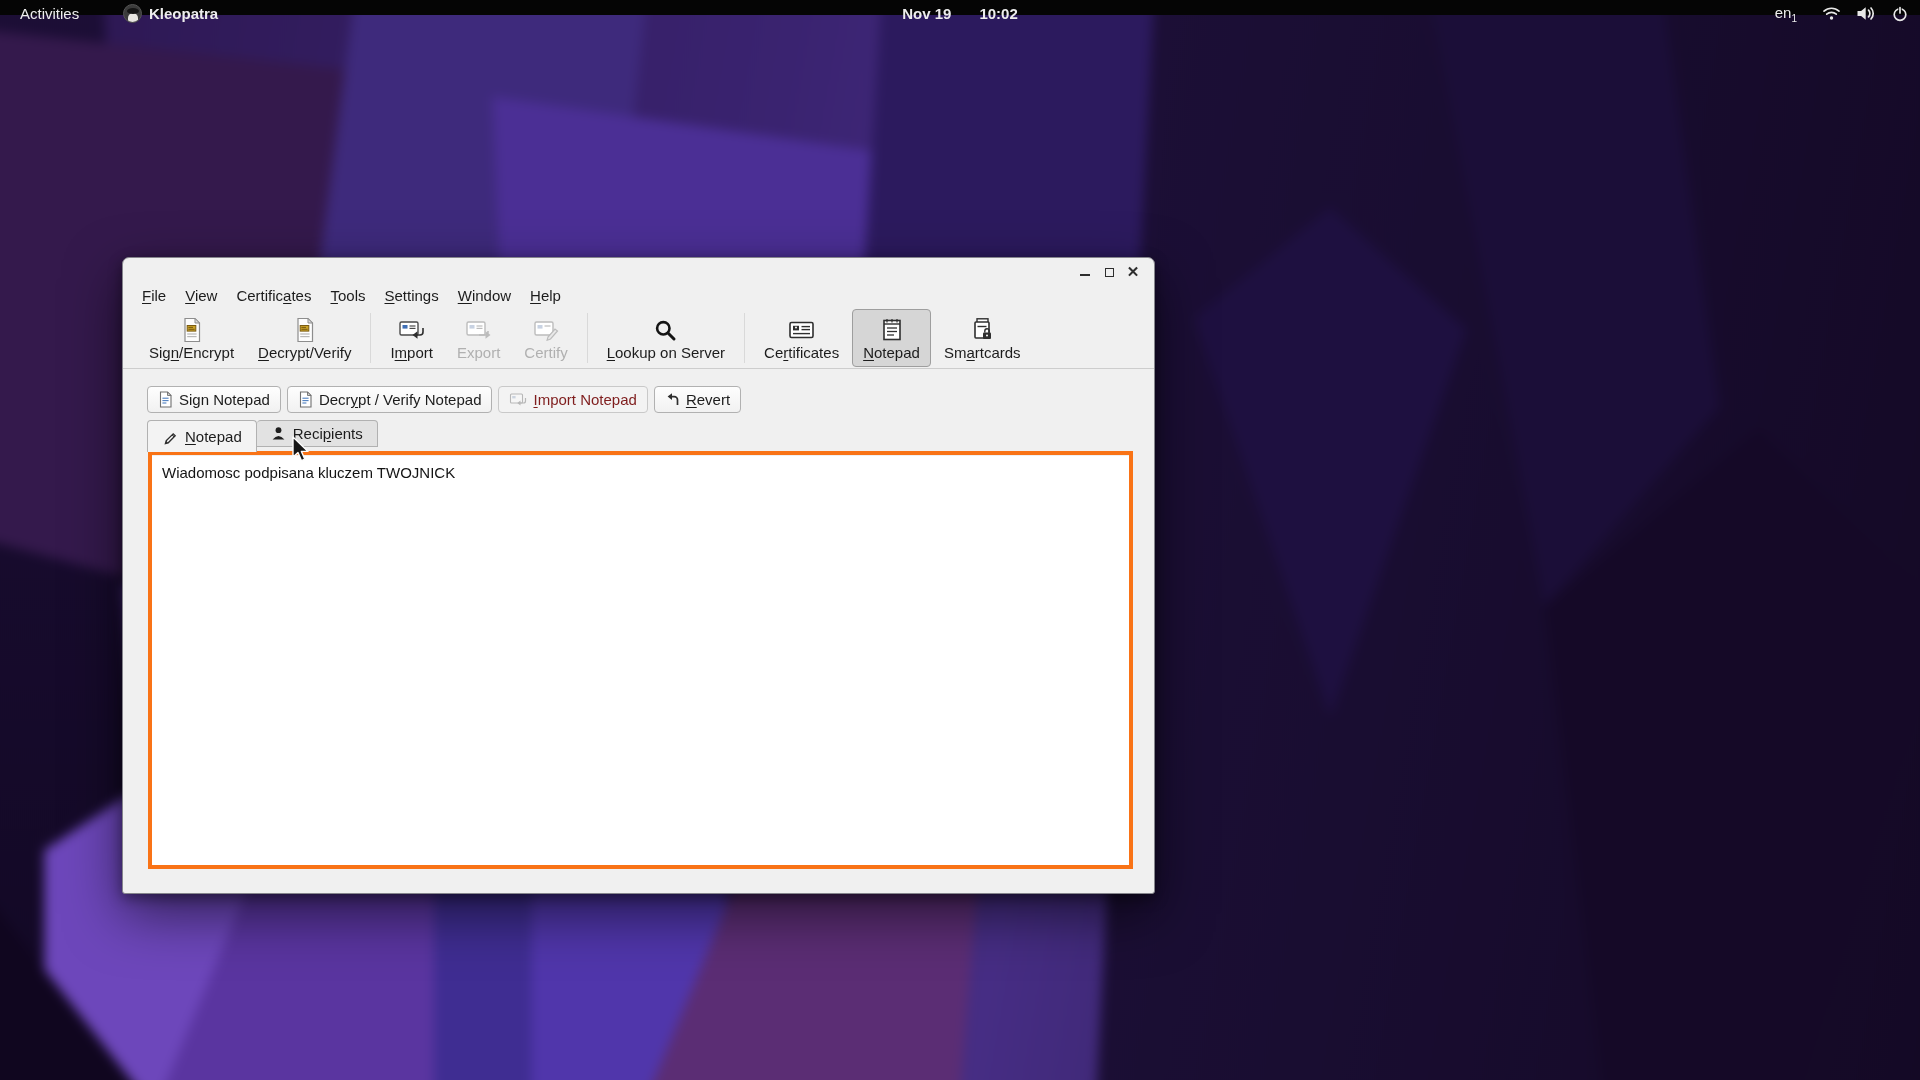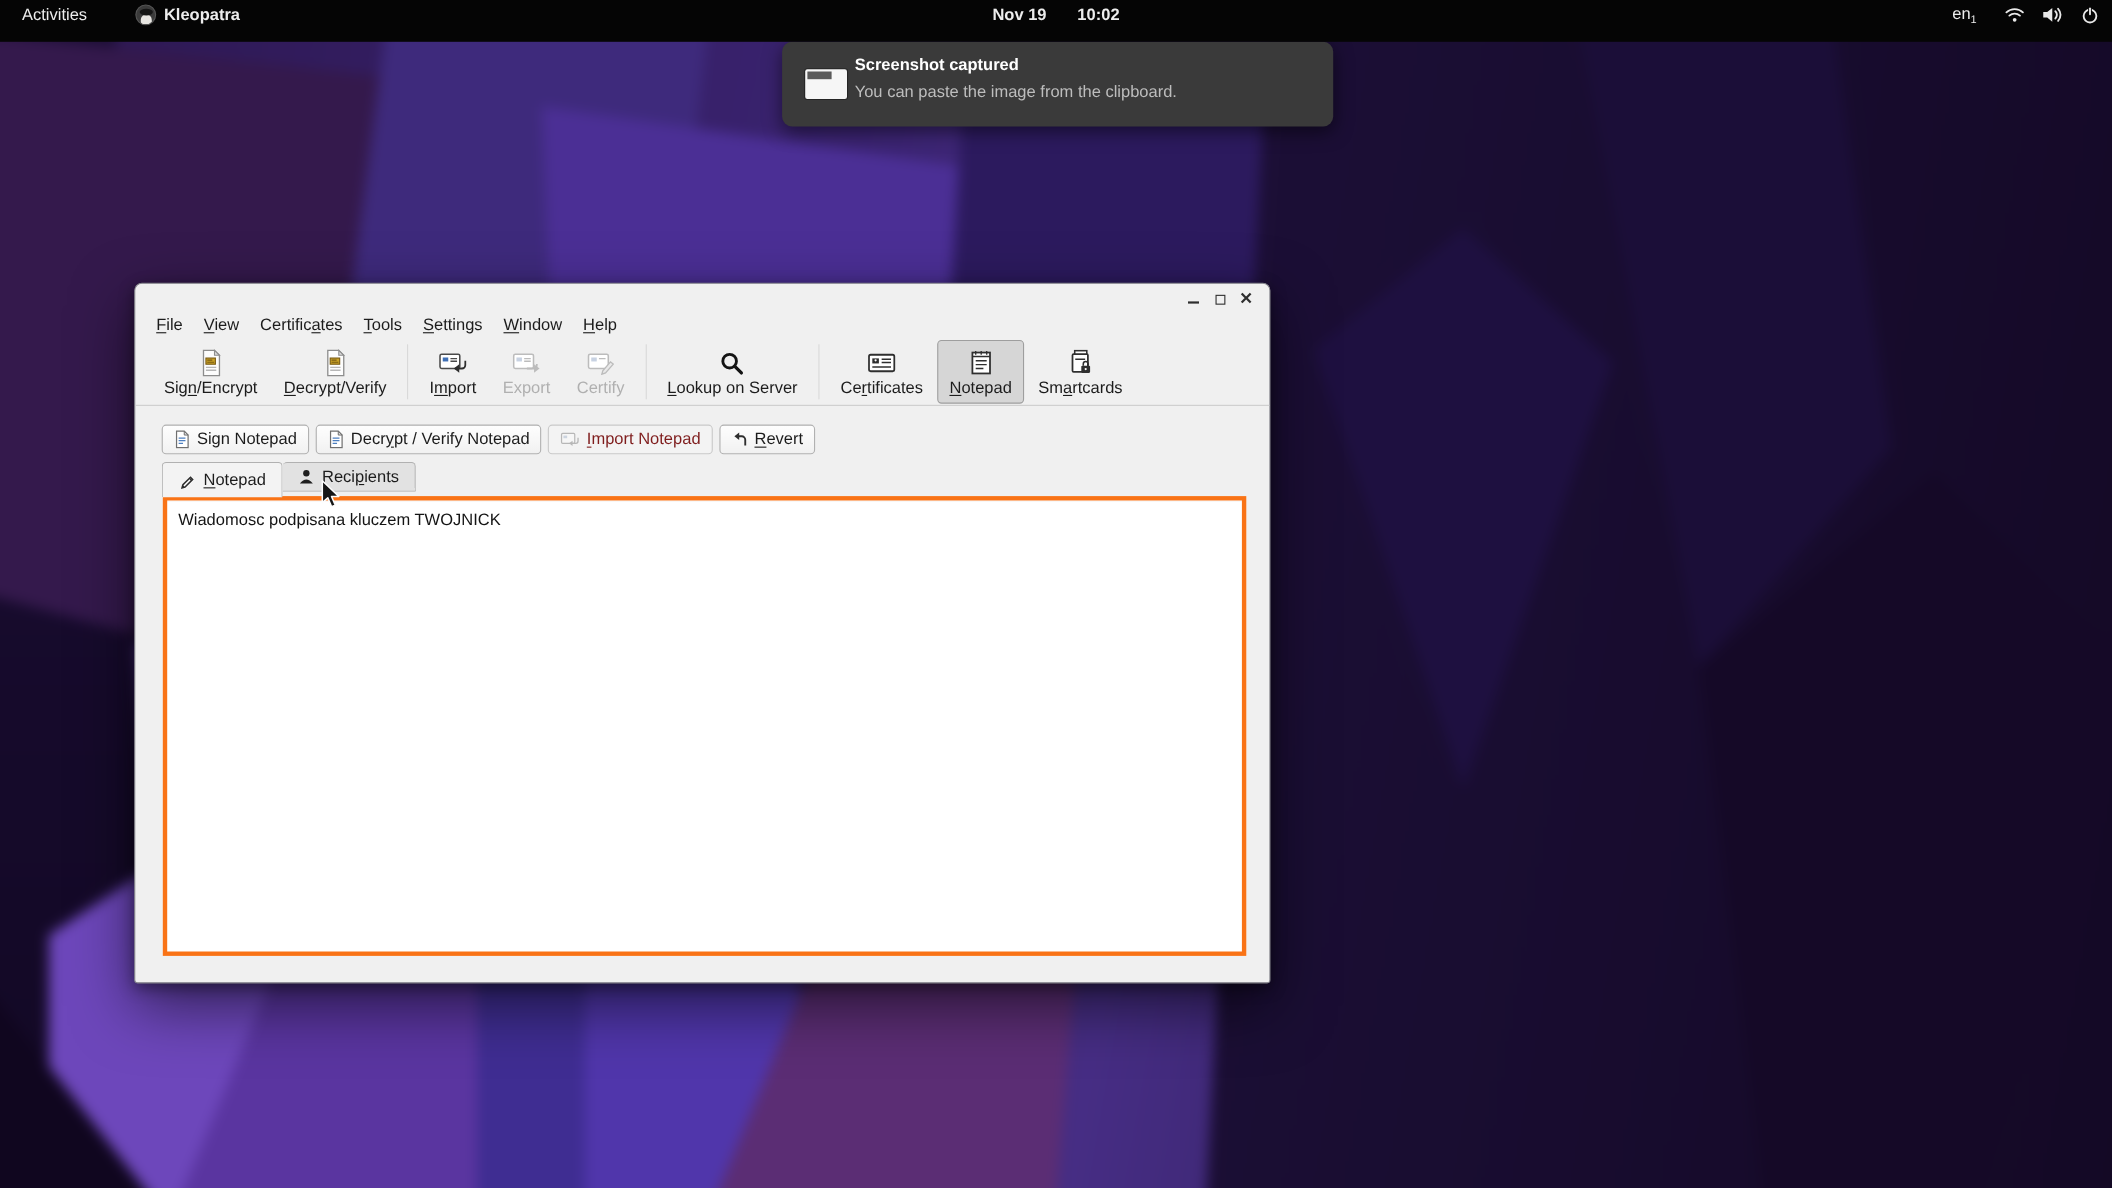--- a/index.html
+++ b/index.html
@@ -22,21 +22,21 @@
   .wp-chev2{clip-path:polygon(74% 0,86% 0,89% 38%,80% 56%);background:#1b0e38;}
   .wp-chev3{clip-path:polygon(80% 56%,91% 40%,100% 56%,93% 100%,83% 100%);background:#150927;}
   .wp-bandA{clip-path:polygon(7% 54%,23% 56%,23% 100%,9% 100%);background:#5a35a0;}
   .wp-bandB{clip-path:polygon(23% 56%,28% 56%,28% 100%,23% 100%);background:#3f2d92;}
   .wp-bandC{clip-path:polygon(28% 56%,38% 57%,38% 100%,28% 100%);background:#5036ab;}
   .wp-magenta{clip-path:polygon(34% 100%,43% 62%,52% 58%,50% 100%);background:#5b2d74;}
   .wp-blchev{clip-path:polygon(3% 78%,9% 71%,14% 79%,9% 100%,3% 100%);background:#6d47bb;}
   .wp-corner{clip-path:polygon(0 82%,8% 100%,0 100%);background:#10061f;}
 
   
-  .topbar{position:absolute;left:0;top:0;width:1920px;height:38px;background:#050505;
+  .topbar{position:absolute;left:0;top:0;width:1920px;height:15px;background:#050505;
           color:#ededed;font-size:15px;z-index:40;}
   .tb-activities{position:absolute;left:14px;top:0;line-height:27px;padding:0 6px;font-weight:400;}
   .tb-app{position:absolute;left:123px;top:0;height:27px;display:flex;align-items:center;gap:7px;font-weight:700;}
   .kleo-ic{width:19px;height:19px;border-radius:50%;background:#3b3b3b;position:relative;overflow:hidden;border:1px solid #555;}
   .kleo-ic::after{content:"";position:absolute;left:4px;top:8px;width:10px;height:9px;border-radius:5px 5px 2px 2px;background:#e8e6e2;}
   .kleo-ic::before{content:"";position:absolute;left:3px;top:3px;width:12px;height:6px;border-radius:50%;background:#151515;z-index:2;}
   .tb-clock{position:absolute;left:50%;transform:translateX(-50%);top:0;line-height:27px;font-weight:700;display:flex;gap:28px;}
   .tb-status{position:absolute;right:12px;top:0;height:27px;display:flex;align-items:center;gap:15px;}
   .tb-kbd{font-size:15px;margin-right:10px;}
   .tb-kbd sub{font-size:10px;}
@@ -149,25 +149,20 @@
       <span>
         <svg width="16" height="16" viewBox="0 0 16 16">
           <circle cx="8" cy="8.6" r="5.8" fill="none" stroke="#e8e8e8" stroke-width="1.7"></circle>
           <line x1="8" y1="1" x2="8" y2="7" stroke="#050505" stroke-width="3.4"></line>
           <line x1="8" y1="1.6" x2="8" y2="7" stroke="#e8e8e8" stroke-width="1.7" stroke-linecap="round"></line>
         </svg>
       </span>
     </div>
   </div>
 
-  <div class="notif">
-    <div class="notif-thumb"></div>
-    <div class="notif-title">Screenshot captured</div>
-    <div class="notif-body">You can paste the image from the clipboard.</div>
-  </div>
 
   <div class="window">
 
     <div class="win-controls">
       <span class="wc wc-min">
           <i></i>
         </span>
       <span class="wc wc-max">
           <i></i>
         </span>

